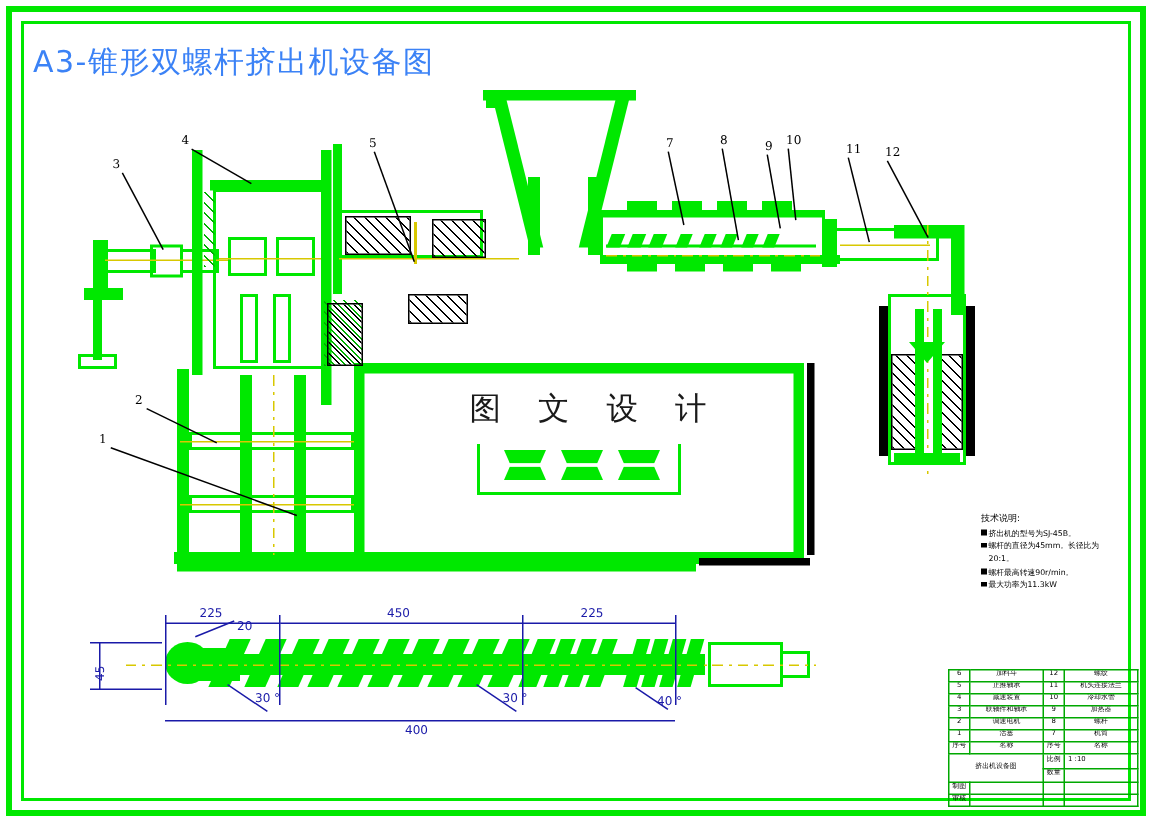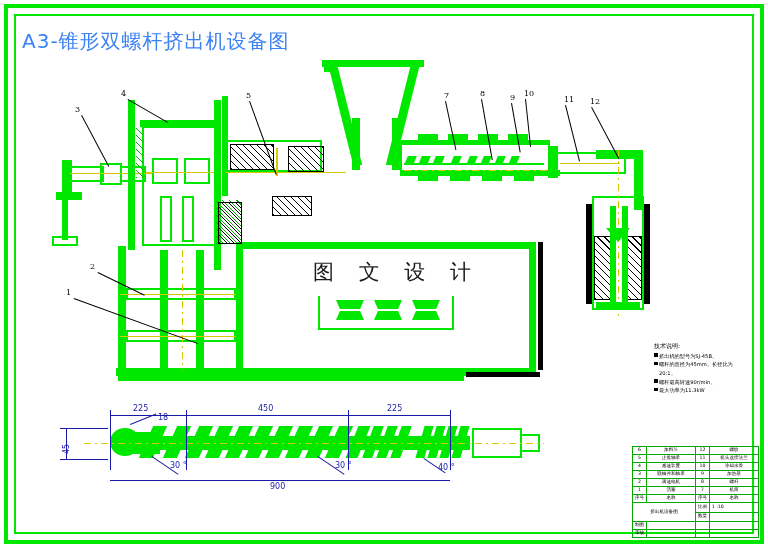--- a/index.html
+++ b/index.html
@@ -264,29 +264,29 @@
     <div class="dim-line" style="left:450px;top:410px;width:1px;height:60px;"></div>
 
     <div class="dim-line" style="left:110px;top:415px;width:77px;height:1px;"></div>
     <div class="dim-line" style="left:187px;top:415px;width:161px;height:1px;"></div>
     <div class="dim-line" style="left:348px;top:415px;width:102px;height:1px;"></div>
     <div class="dim-line" style="left:110px;top:480px;width:340px;height:1px;"></div>
 
     <span class="dim-txt" style="left:133px;top:404px;">225</span>
     <span class="dim-txt" style="left:258px;top:404px;">450</span>
     <span class="dim-txt" style="left:387px;top:404px;">225</span>
-    <span class="dim-txt" style="left:270px;top:482px;">900</span>
+    <span class="dim-txt" style="left:270px;top:482px;">400</span>
 
     <div class="dim-line" style="left:66px;top:428px;width:1px;height:32px;"></div>
     <div class="dim-line" style="left:60px;top:428px;width:48px;height:1px;"></div>
     <div class="dim-line" style="left:60px;top:459px;width:48px;height:1px;"></div>
     <span class="dim-txt vert" style="left:62px;top:454px;">45</span>
 
     <div class="dim-line" style="left:130px;top:424px;width:28px;height:1px;transform:rotate(-22deg);transform-origin:0 0;"></div>
-    <span class="dim-txt" style="left:158px;top:413px;">18</span>
+    <span class="dim-txt" style="left:158px;top:413px;">20</span>
 
     <div class="dim-line" style="left:152px;top:456px;width:32px;height:1px;transform:rotate(34deg);transform-origin:0 0;"></div>
     <span class="dim-txt" style="left:170px;top:461px;">30 °</span>
     <div class="dim-line" style="left:318px;top:456px;width:32px;height:1px;transform:rotate(34deg);transform-origin:0 0;"></div>
     <span class="dim-txt" style="left:335px;top:461px;">30 °</span>
     <div class="dim-line" style="left:424px;top:458px;width:26px;height:1px;transform:rotate(34deg);transform-origin:0 0;"></div>
     <span class="dim-txt" style="left:438px;top:463px;">40 °</span>
   </div>
 
   <div id="titleblock">

